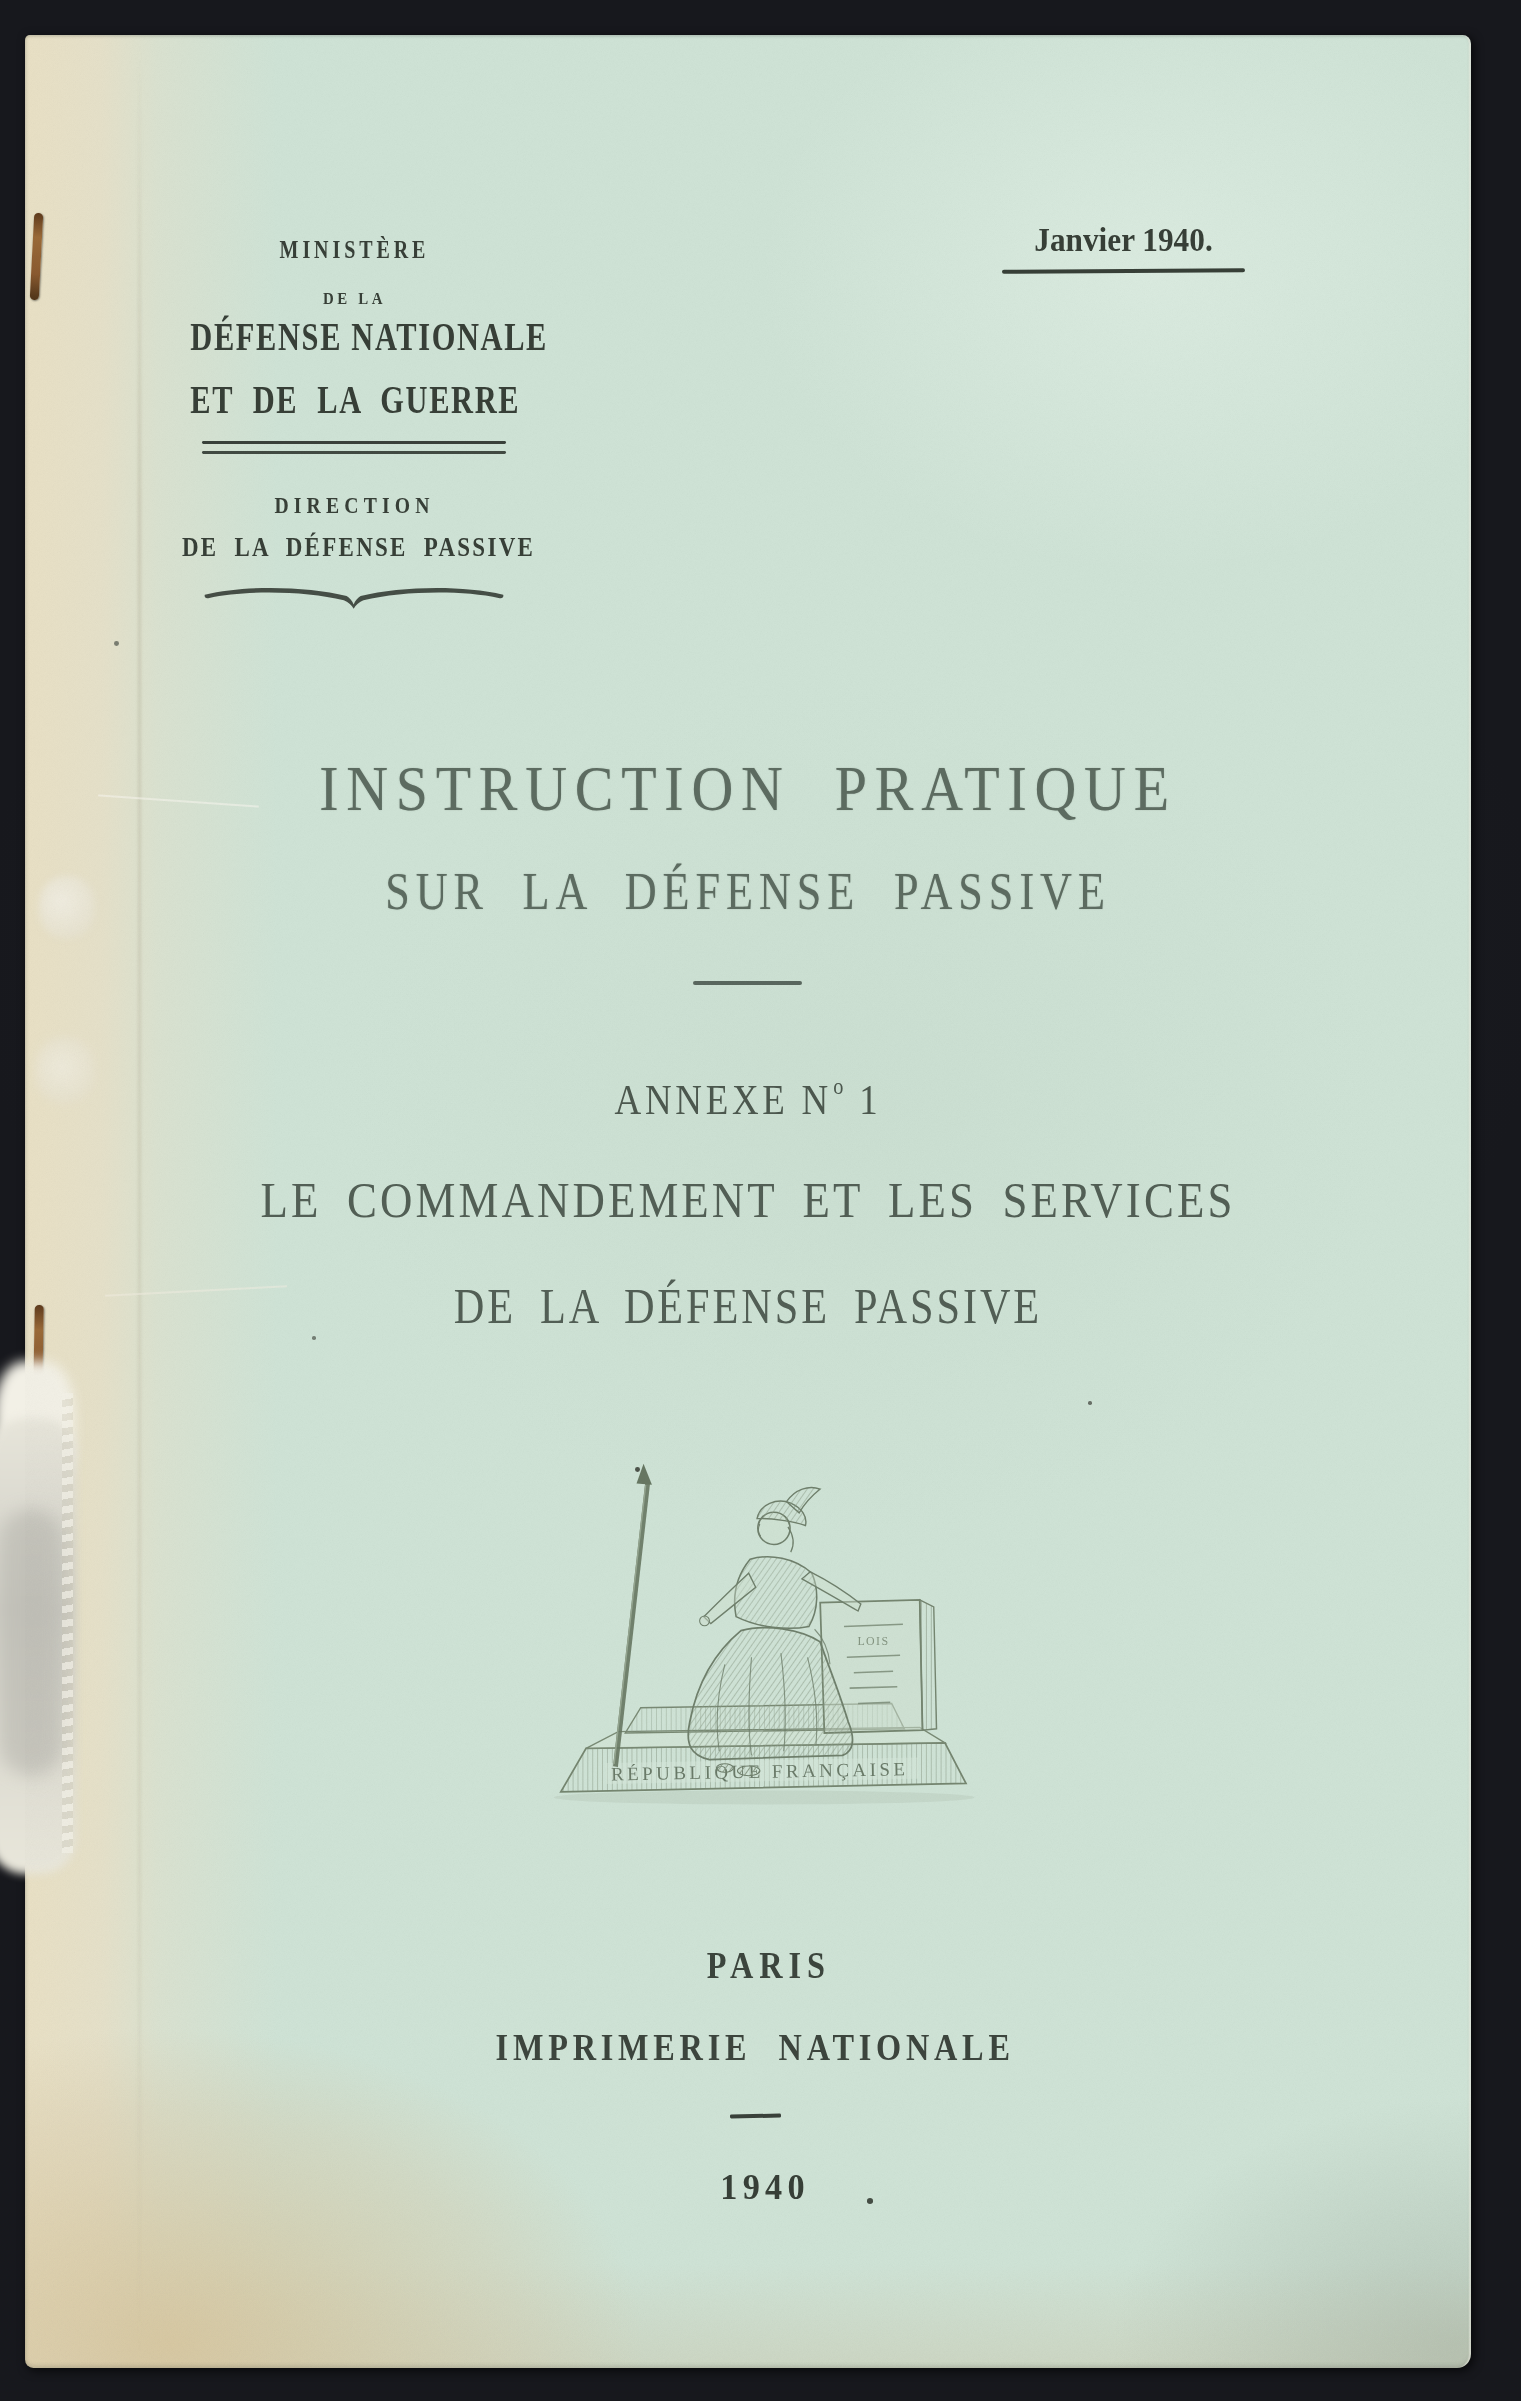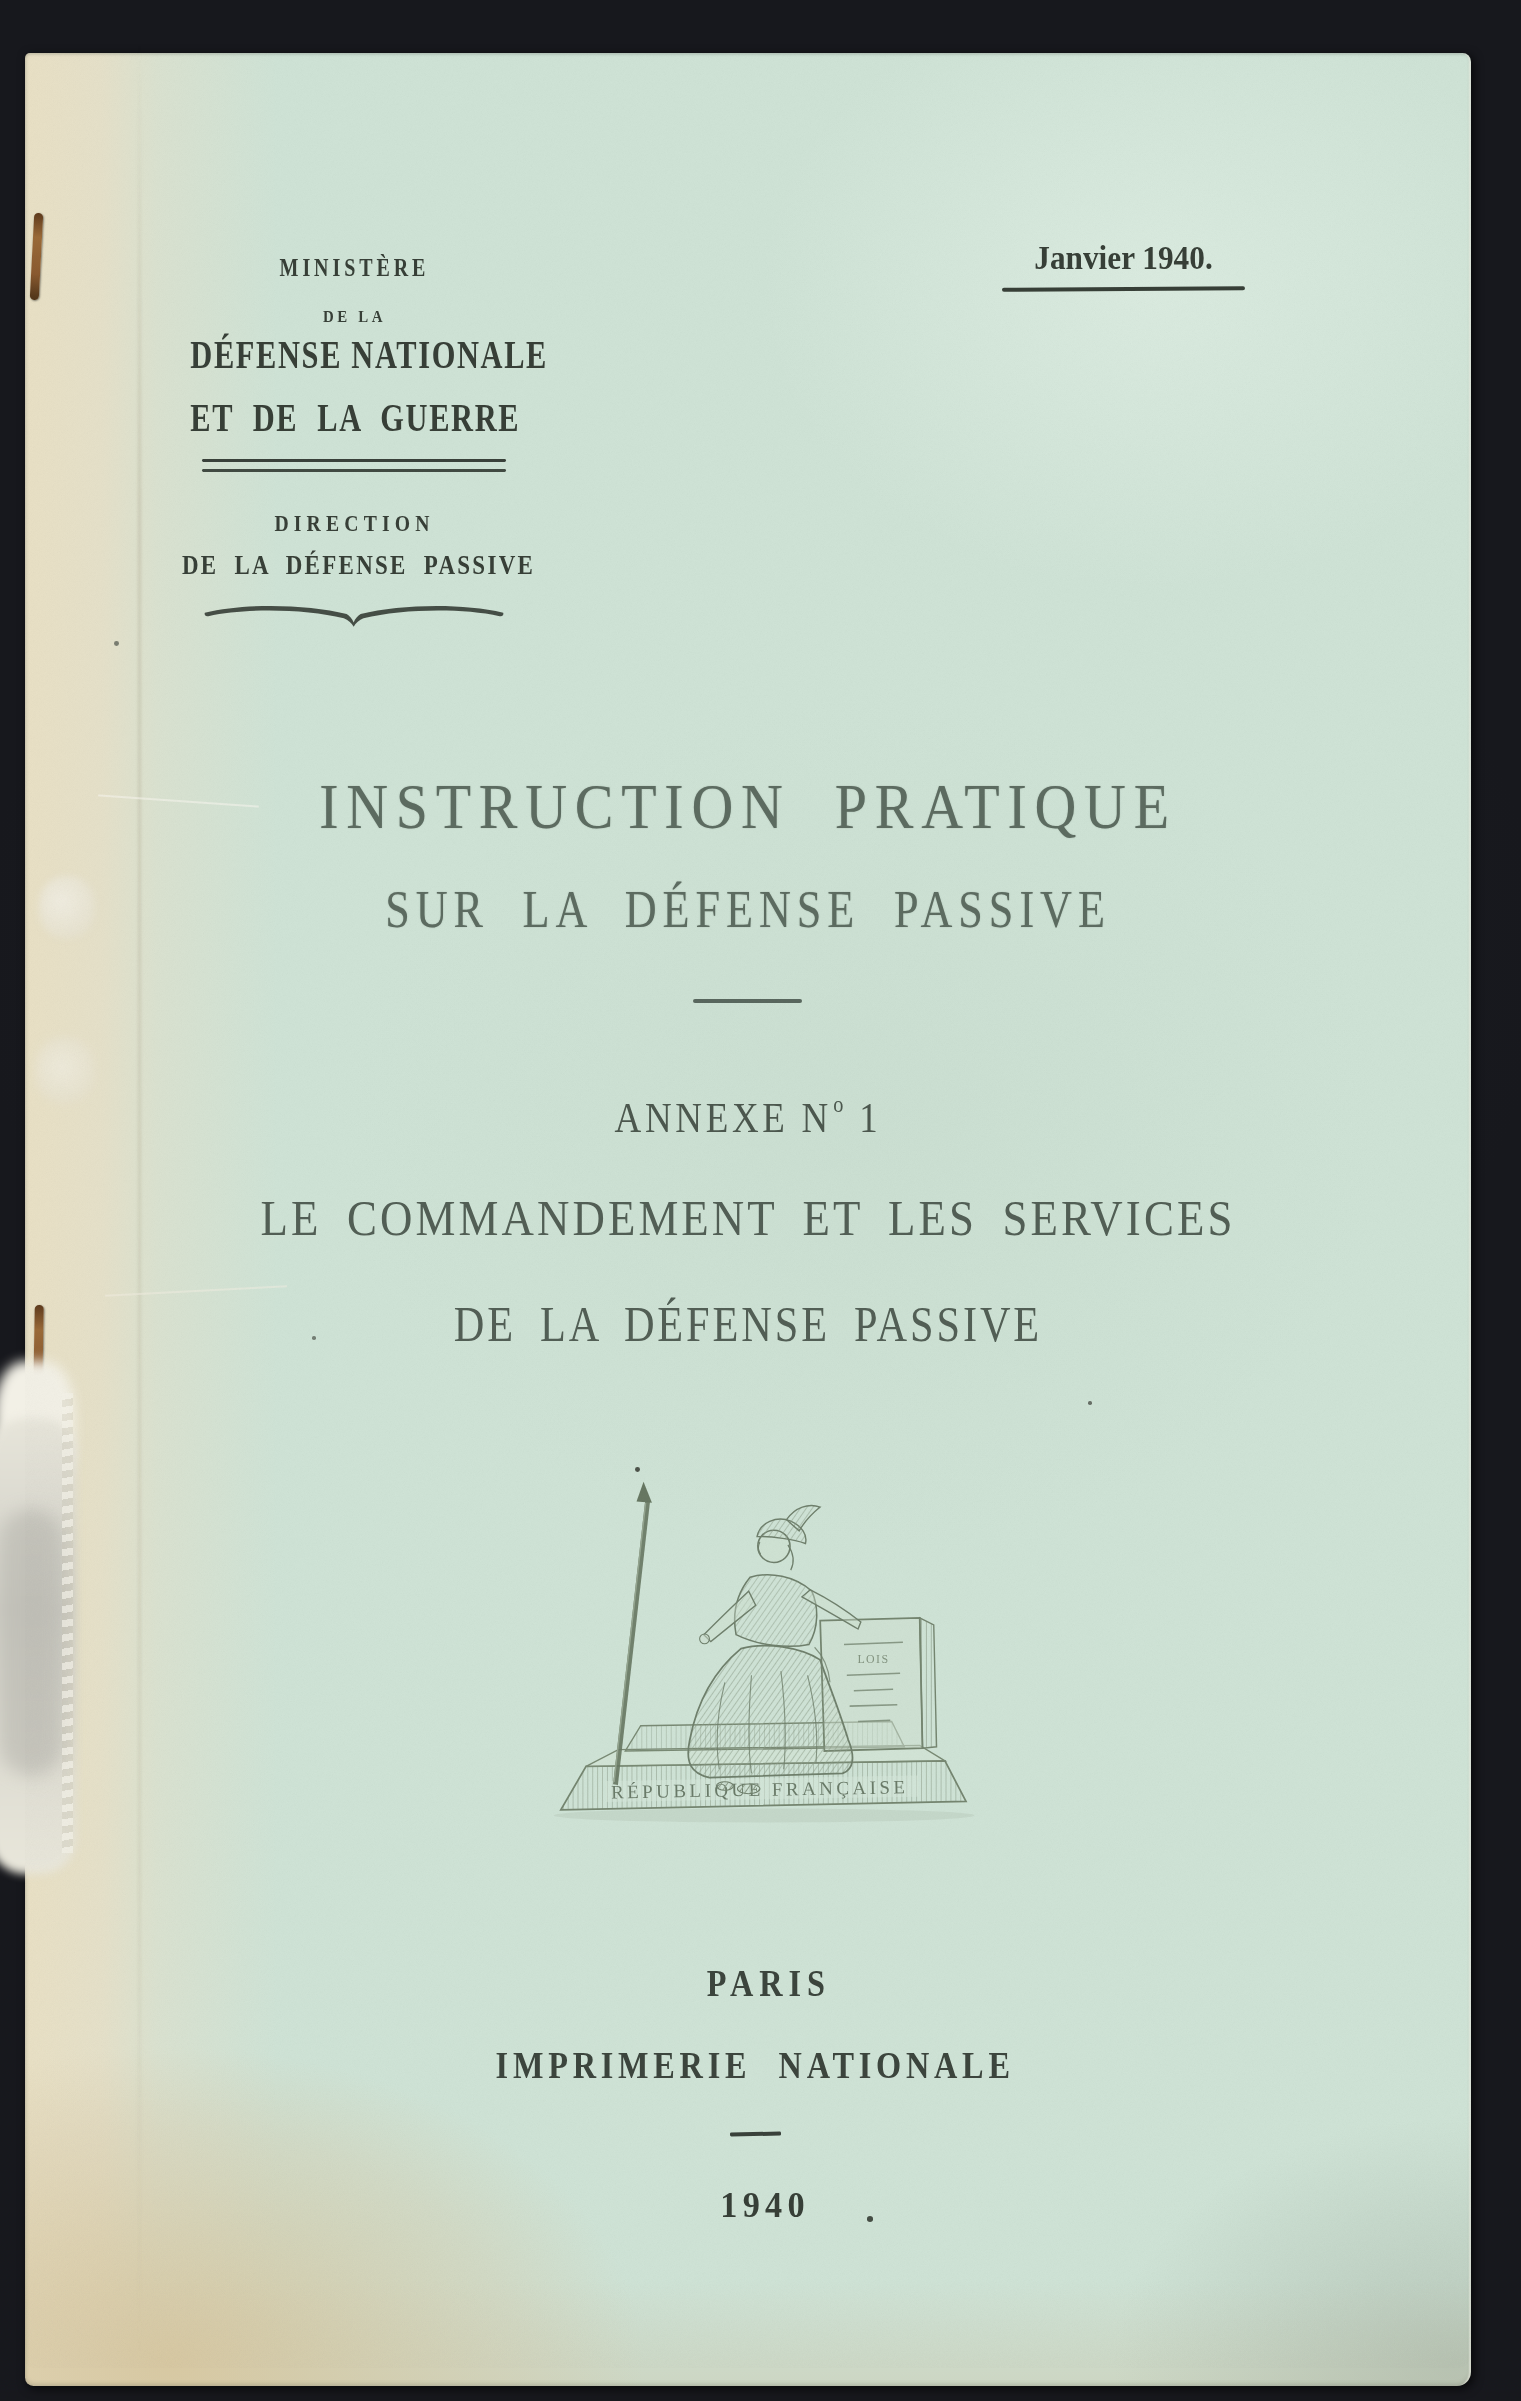--- a/index.html
+++ b/index.html
@@ -20,21 +20,20 @@
       radial-gradient(ellipse 772px 632px at 58% 46%, rgba(198,218,204,.40), transparent 68%),
       radial-gradient(ellipse 632px 421px at 10% 99%, rgba(215,199,160,.95), rgba(215,201,168,.35) 55%, transparent 75%),
       radial-gradient(ellipse 491px 351px at 99% 99%, rgba(150,160,145,.40), transparent 70%),
       linear-gradient(90deg, rgba(234,224,196,.95) 0px, rgba(233,224,199,.85) 77px, rgba(231,224,201,.45) 133px, rgba(231,224,201,0) 253px),
       linear-gradient(0deg, rgba(200,190,160,.35) 0px, transparent 105px);
     box-shadow:
       inset -2.8px 0 1.4px -0.7px rgba(250,250,238,.55),
       inset 0 1.4px 2.8px rgba(40,42,32,.18),
       inset 0 -2.1px 4.2px rgba(70,75,60,.22),
       2.1px 2.8px 9.8px rgba(0,0,0,.65);
-    margin-top: 18px;
   }
   .t{position:absolute;white-space:nowrap;line-height:1.06;transform-origin:50% 50%;}
   .center{left:0;width:100%;text-align:center;}
   
   .mblock{left:119px;width:421px;text-align:center;color:#373f37;font-weight:bold;}
   .m1{top:202px;font-size:25px;letter-spacing:4.9px;transform:scaleX(.80);}
   .m2{top:254px;font-size:17.5px;letter-spacing:4.2px;transform:scaleX(.85);}
   .m3{top:281px;font-size:39px;letter-spacing:2.1px;transform:scaleX(.78);}
   .m4{top:344px;font-size:39px;letter-spacing:2.1px;word-spacing:12.6px;transform:scaleX(.78);}
   .mrule{position:absolute;left:177px;width:304px;height:2.8px;background:#39413a;border-radius:1.4px;}

